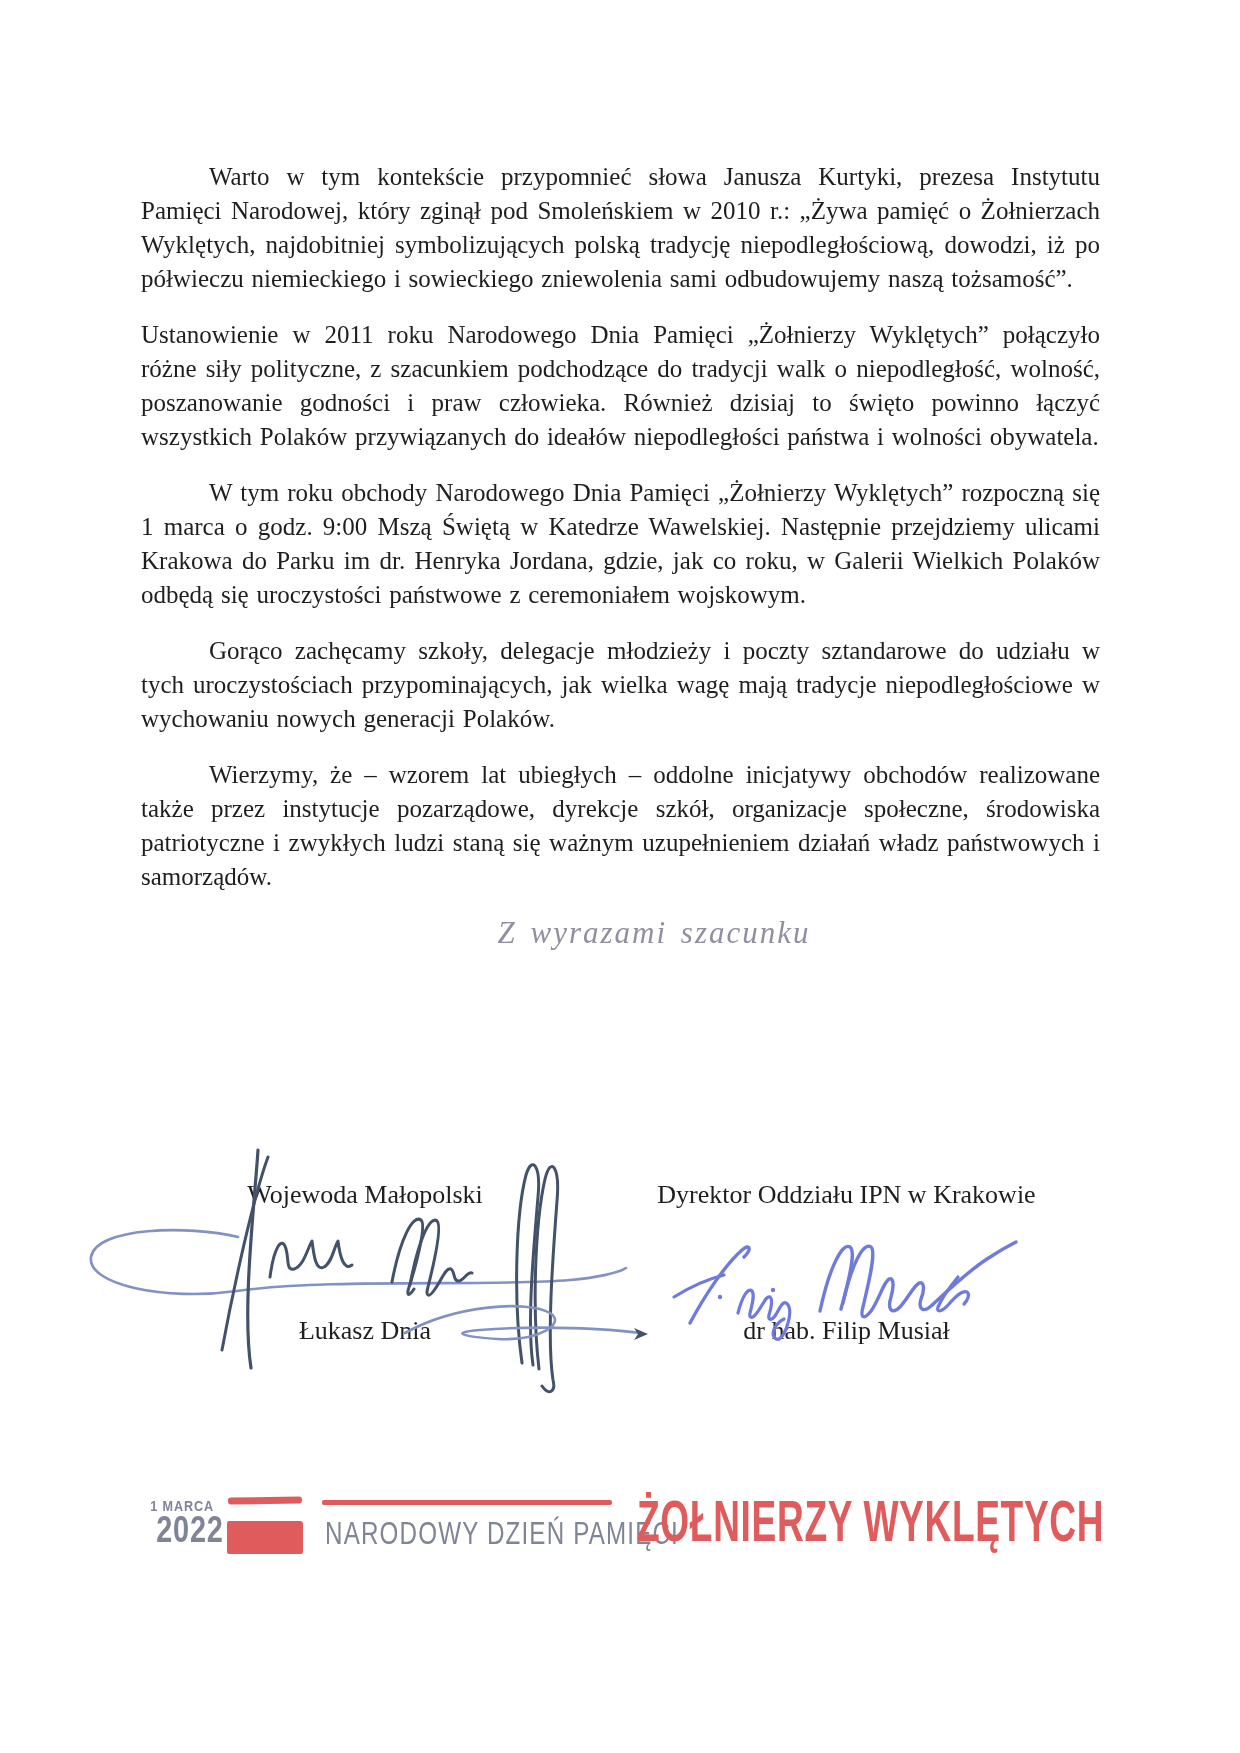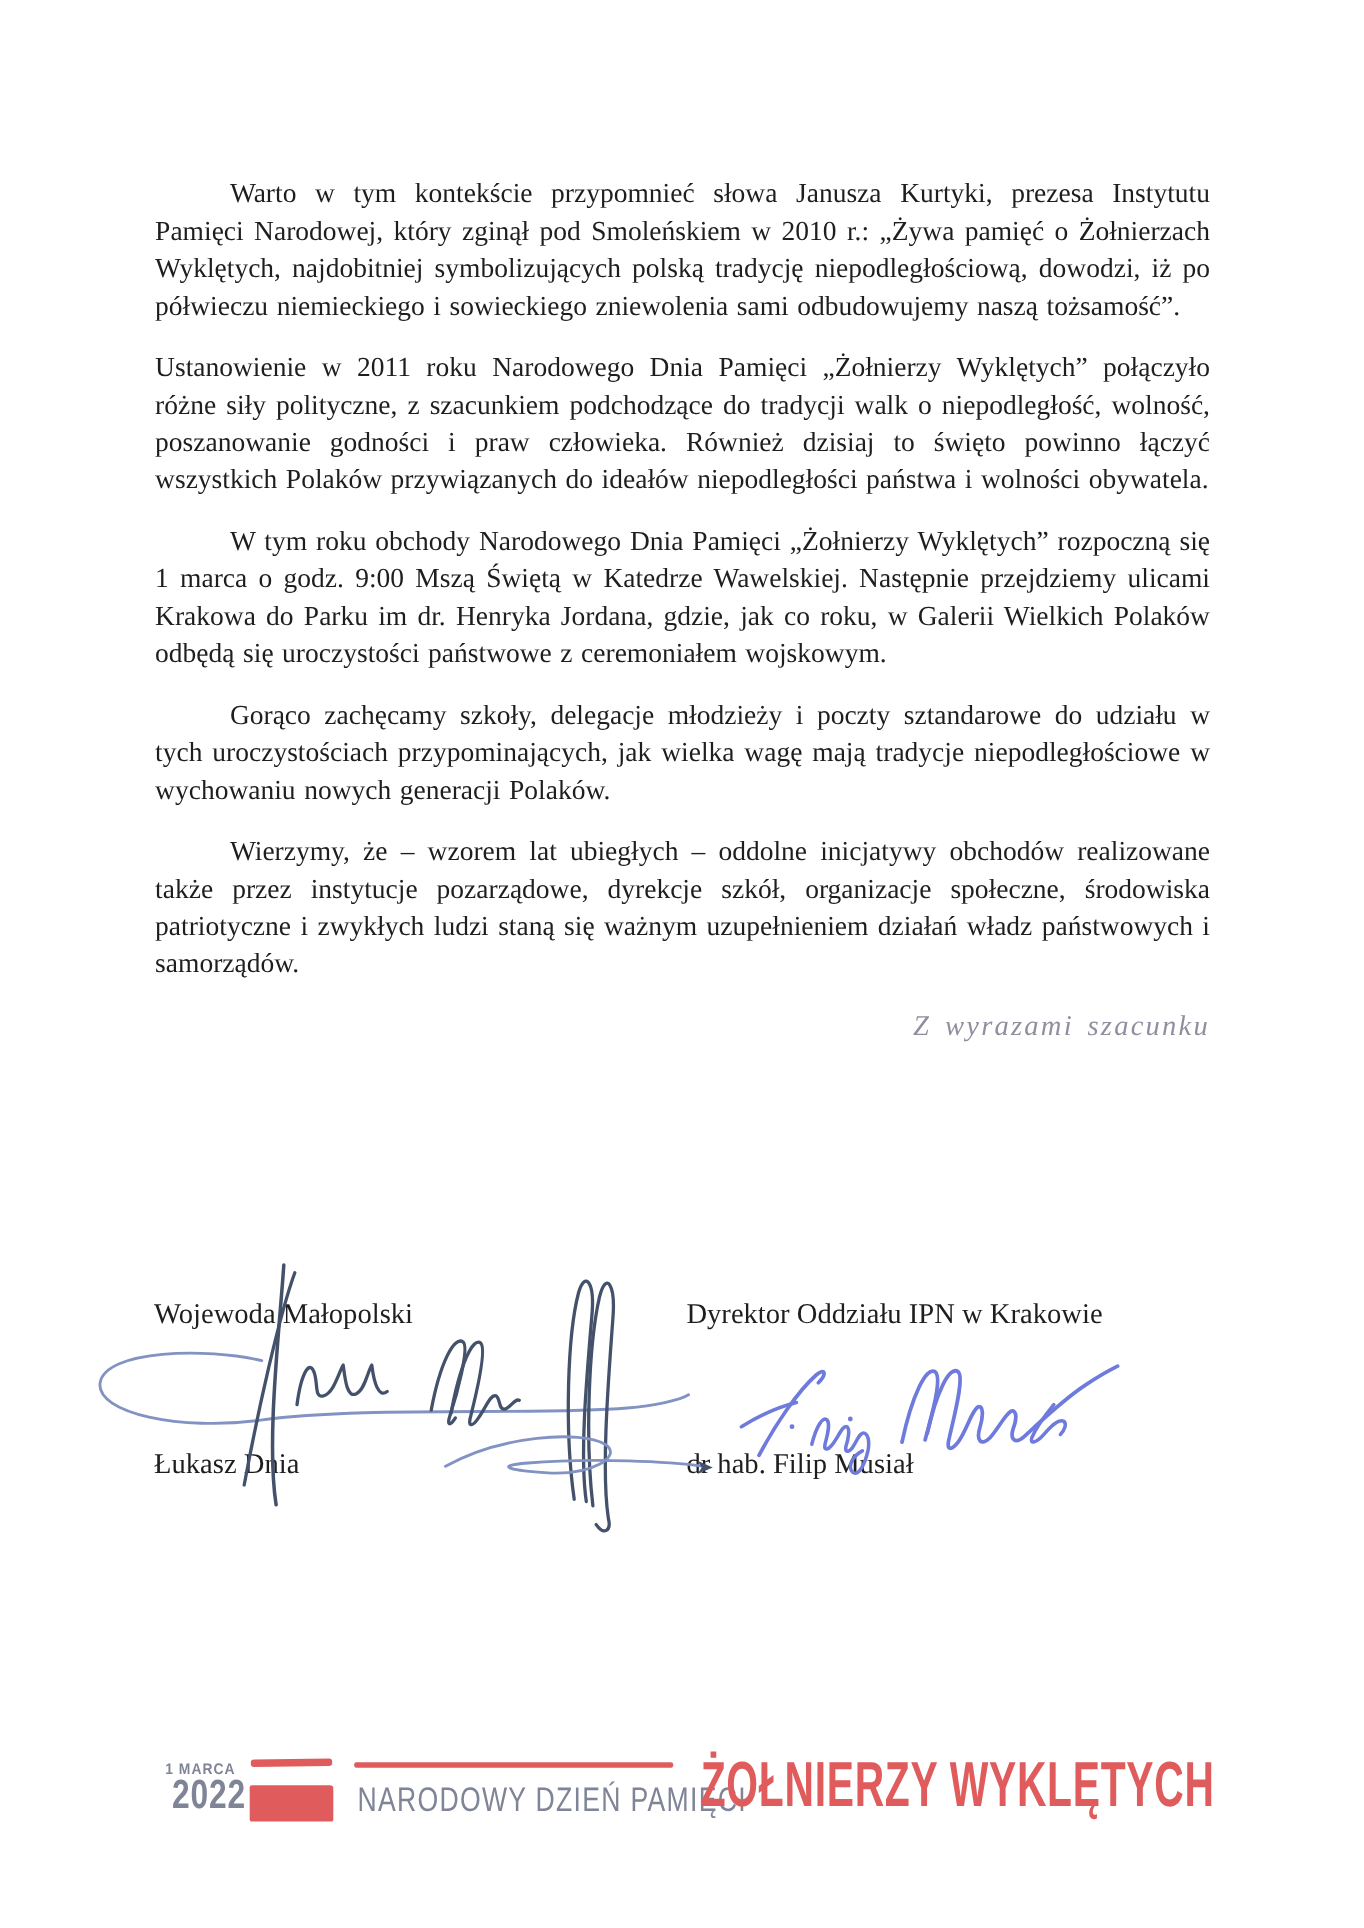--- a/index.html
+++ b/index.html
@@ -24,40 +24,40 @@
     position:absolute;left:140px;top:160px;width:960px;
     font-size:25px;line-height:34px;
     text-align:justify;word-spacing:1.5px;
   }
   .letter-body p{margin:0 0 22px 1px;}
   .letter-body p.indent{text-indent:68px;}
   .closing{
     margin-top:14px;
     margin-left:68px;
     font-style:italic;
-    font-size:26px;
+    font-size:31px;
     letter-spacing:2px;
     color:var(--closing-gray);
-    text-align:right;word-spacing:4px;
+    text-align:center;word-spacing:4px;
   }
-  .sig-block{position:absolute;top:1180px;font-size:26px;}
+  .sig-block{position:absolute;top:1180px;text-align:center;font-size:26px;}
   .sig-left{left:140px;width:450px;}
   .sig-right{left:624px;width:445px;}
   .sig-title{display:block;}
   .sig-name{display:block;margin-top:106px;}
   .ink{position:absolute;pointer-events:none;}
   .ink-left{left:70px;top:1135px;width:600px;height:270px;}
   .ink-right{left:660px;top:1225px;width:380px;height:120px;}
   .stroke-dark{stroke:var(--ink-dark);fill:none;stroke-linecap:round;stroke-linejoin:round;}
   .stroke-light{stroke:var(--ink-light);fill:none;stroke-linecap:round;stroke-linejoin:round;}
   .stroke-right{stroke:var(--ink-right);fill:none;stroke-linecap:round;stroke-linejoin:round;}
   .fill-dark{fill:var(--ink-dark);stroke:none;}
   .fill-right{fill:var(--ink-right);stroke:none;}
 
-  .footer{position:absolute;left:0;top:1586px;width:1012px;height:110px;font-family:"Liberation Sans", sans-serif;}
+  .footer{position:absolute;left:0;top:1484px;width:1012px;height:110px;font-family:"Liberation Sans", sans-serif;}
   .event-date{position:absolute;left:140px;top:14px;width:74px;text-align:right;color:var(--footer-gray);}
   .event-date .d1{display:block;font-size:14px;font-weight:700;letter-spacing:1px;transform:scaleX(.9);transform-origin:right;}
   .event-date .d2{display:block;font-size:37px;font-weight:700;letter-spacing:1px;line-height:32px;transform:scaleX(.78);transform-origin:right;}
   .flag{position:absolute;left:227px;top:12px;width:76px;height:58px;}
   .flag .flag-stripe{position:absolute;left:1px;top:1px;width:74px;height:7px;background:var(--accent-red);border-radius:3px;transform:rotate(-.8deg);}
   .flag .flag-block{position:absolute;left:0;top:25px;width:76px;height:33px;background:var(--accent-red);border-radius:2px 3px 2px 2px;}
   .red-rule{position:absolute;left:322px;top:16px;width:290px;height:5px;background:var(--accent-red);border-radius:2px;}
   .event-label{
     position:absolute;left:325px;top:32px;
     font-size:31px;font-weight:400;letter-spacing:1.5px;color:var(--footer-gray);

